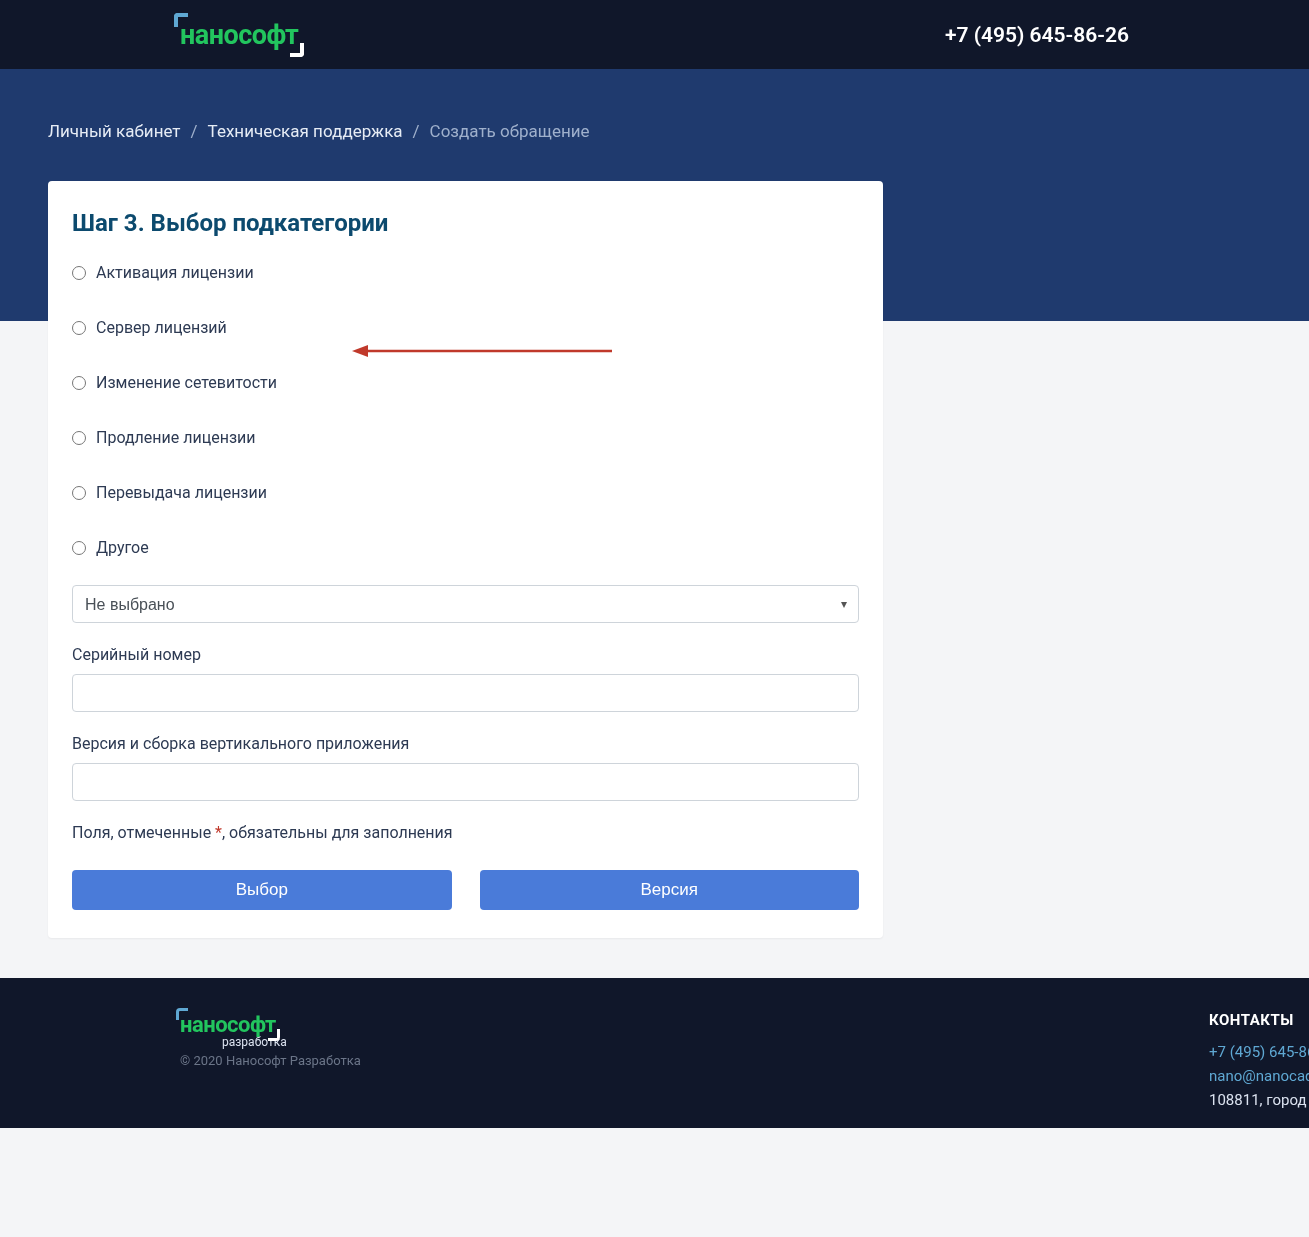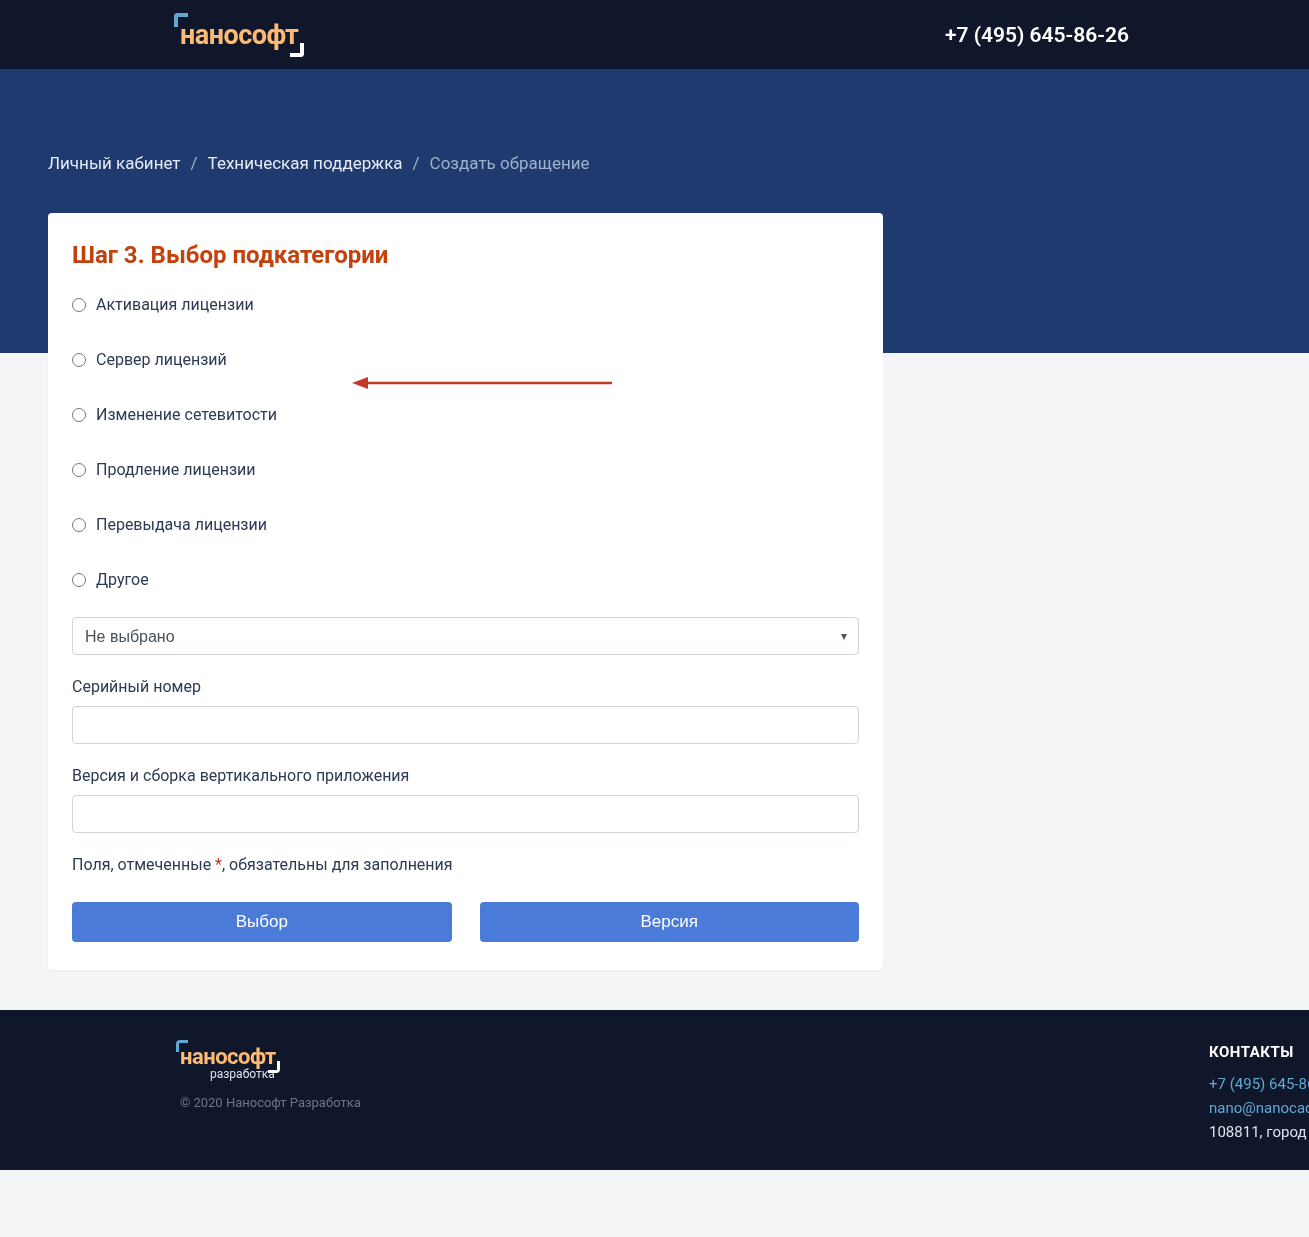--- a/index.html
+++ b/index.html
@@ -19,32 +19,32 @@
       padding: 0 180px;
     }
     .logo-wrap { display: flex; align-items: center; }
     .logo { position: relative; display: flex; align-items: baseline; }
     .logo-bracket-tl {
       position: absolute; top: -6px; left: -6px;
       width: 14px; height: 14px;
       border-top: 4px solid #5fa8d3; border-left: 4px solid #5fa8d3;
       border-top-left-radius: 4px;
     }
-    .logo-text { font-size: 27px; font-weight: 700; color: #fdba74; letter-spacing: -0.5px; }
+    .logo-text { font-size: 27px; font-weight: 700; color: #22c55e; letter-spacing: -0.5px; }
     .logo-bracket-br {
       position: absolute; bottom: -6px; right: -6px;
       width: 14px; height: 14px;
       border-bottom: 4px solid #fff; border-right: 4px solid #fff;
       border-bottom-right-radius: 4px;
     }
     .phone { color: #fff; font-size: 21px; font-weight: 600; }
     
     .hero {
       background: #1f3a6e;
-      padding: 84px 0 180px 0;
+      padding: 52px 0 180px 0;
     }
     .breadcrumb {
       padding: 0 48px;
       color: #cdd6e6;
       font-size: 17px;
       display: flex;
       gap: 10px;
       align-items: center;
     }
     .breadcrumb a { color: #e6ecf5; text-decoration: none; }
@@ -56,21 +56,21 @@
       margin: -140px 48px 40px 48px;
       border-radius: 4px;
       padding: 28px 24px;
       min-height: 680px;
       width: 835px;
       box-shadow: 0 1px 2px rgba(0,0,0,0.05);
     }
     .card h2 {
       font-size: 24px;
       font-weight: 700;
-      color: #c2410c;
+      color: #0c4a6e;
       margin-bottom: 26px;
     }
     
     .radio-group { display: flex; flex-direction: column; gap: 36px; margin-bottom: 28px; position: relative; }
     .radio-row { display: flex; align-items: center; gap: 10px; }
     .radio-row input[type=radio] { width: 14px; height: 14px; accent-color: #4a6da7; }
     .radio-row label { font-size: 16px; color: #2d3a53; cursor: pointer; }
     
     .arrow-annot {
       position: absolute; left: 280px; top: 79px;
@@ -103,22 +103,22 @@
     .footer {
       background: #10172a;
       padding: 34px 0 60px 180px;
       position: relative;
       color: #fff;
     }
     .footer-logo { position: relative; display: inline-block; }
     .footer-logo .logo-text { font-size: 22px; }
     .footer-logo .logo-bracket-tl { width:12px; height:12px; border-width:3px; top:-4px; left:-4px; }
     .footer-logo .logo-bracket-br { width:12px; height:12px; border-width:3px; bottom:-4px; right:-4px; }
-    .footer-sub { font-size: 12px; color: #dbe2ef; margin-left: 30px; margin-top:-2px; }
-    .footer-copy { font-size: 13px; color: #6b7588; margin-top: 14px; }
+    .footer-sub { font-size: 12px; color: #dbe2ef; margin-left: 42px; margin-top:-2px; }
+    .footer-copy { font-size: 13px; color: #6b7588; margin-top: 4px; }
     .footer-contacts {
       position: absolute; right: 0; top: 30px; text-align: left;
       color:#fff; font-size:15px; line-height:1.6; overflow: hidden; max-width: 100px;
     }
     .footer-contacts h4 { font-size:15px; font-weight:700; letter-spacing:0.5px; margin-bottom:8px; white-space: nowrap;}
     .footer-contacts .link { color:#5fa8d3; white-space: nowrap; }
     .footer-contacts .addr { color:#dbe2ef; white-space: nowrap; }
   </style>
 </head>
 <body>

